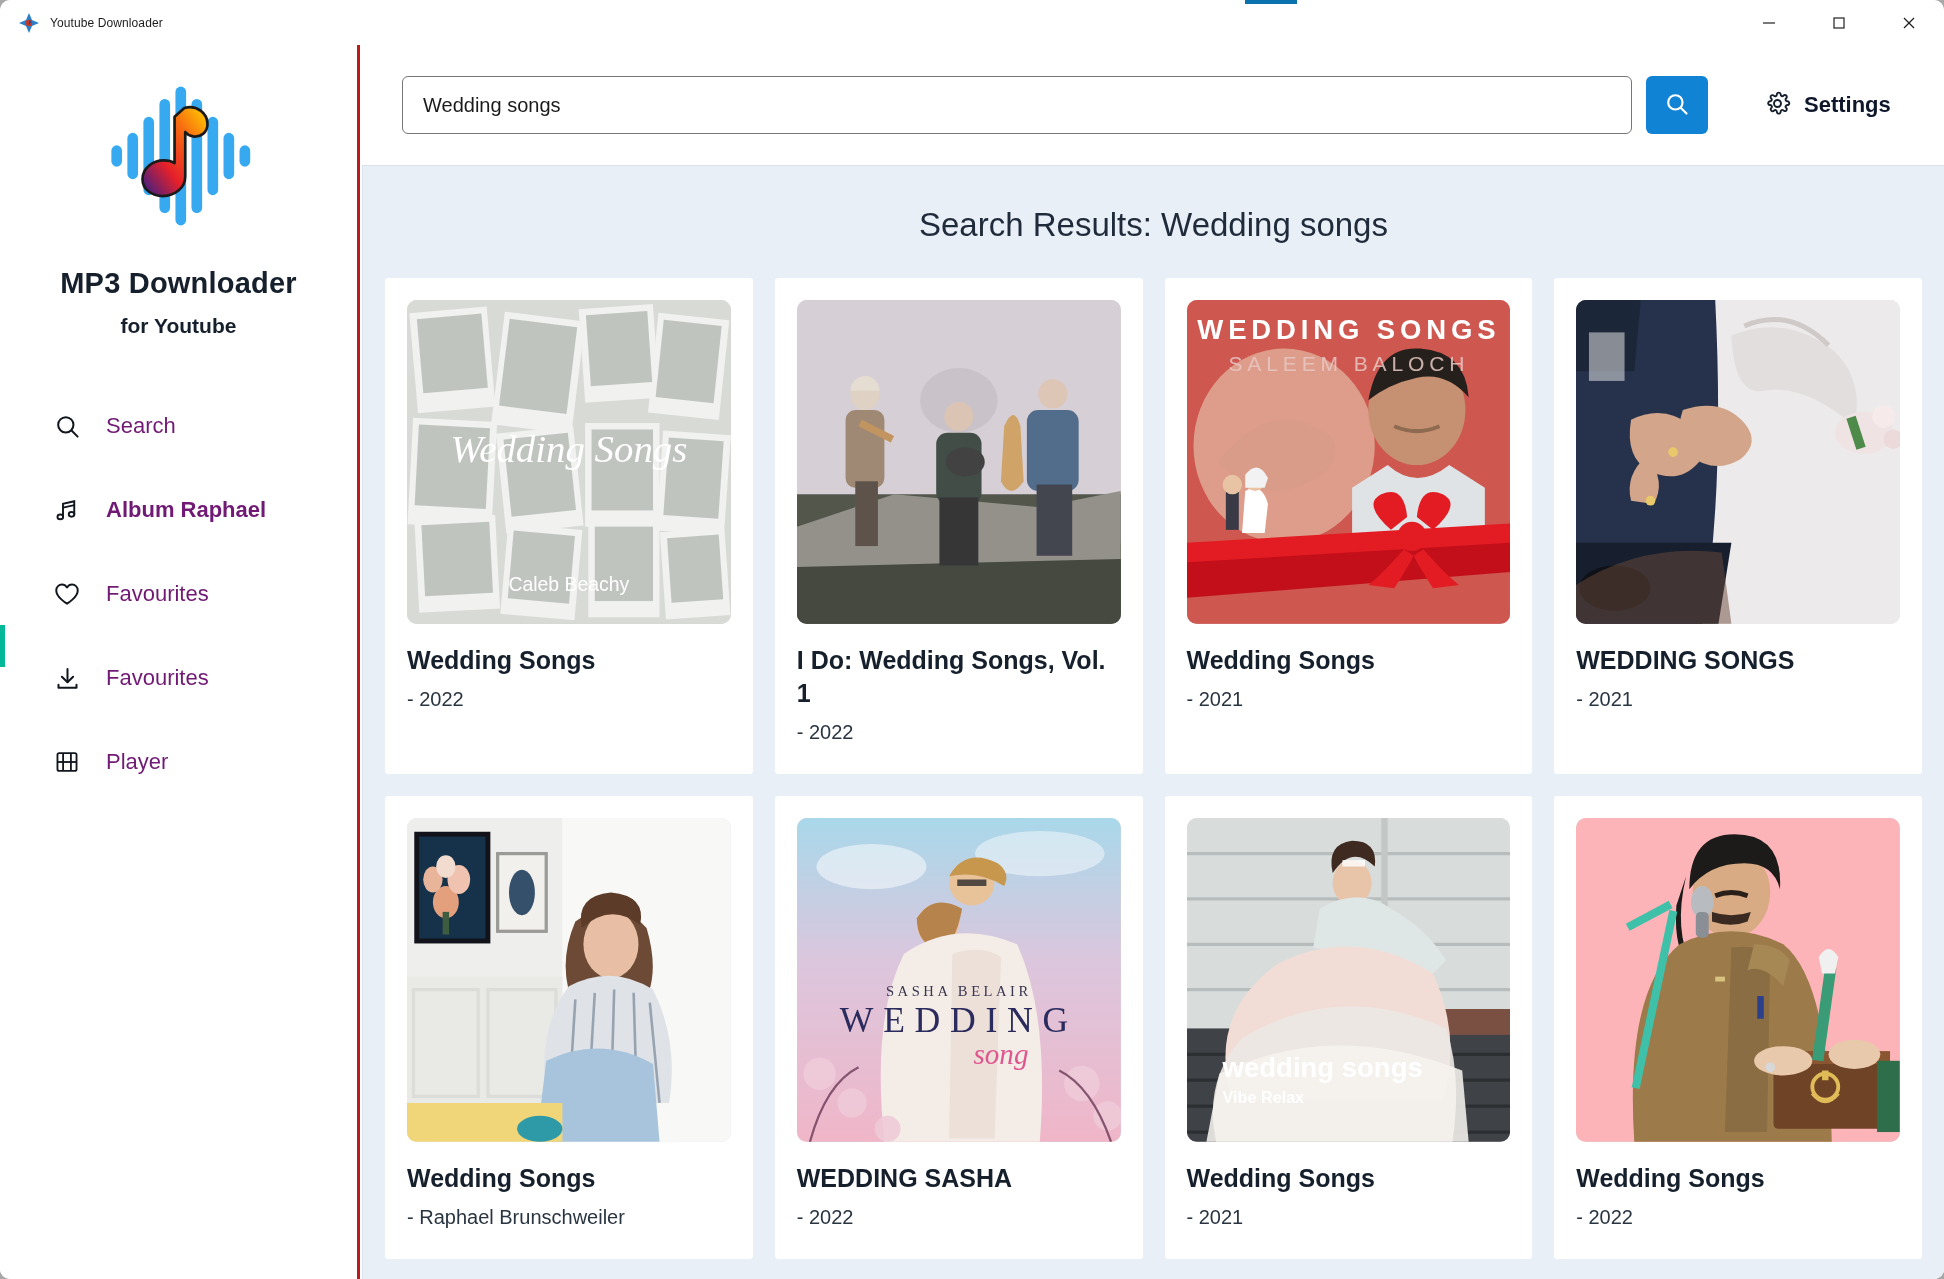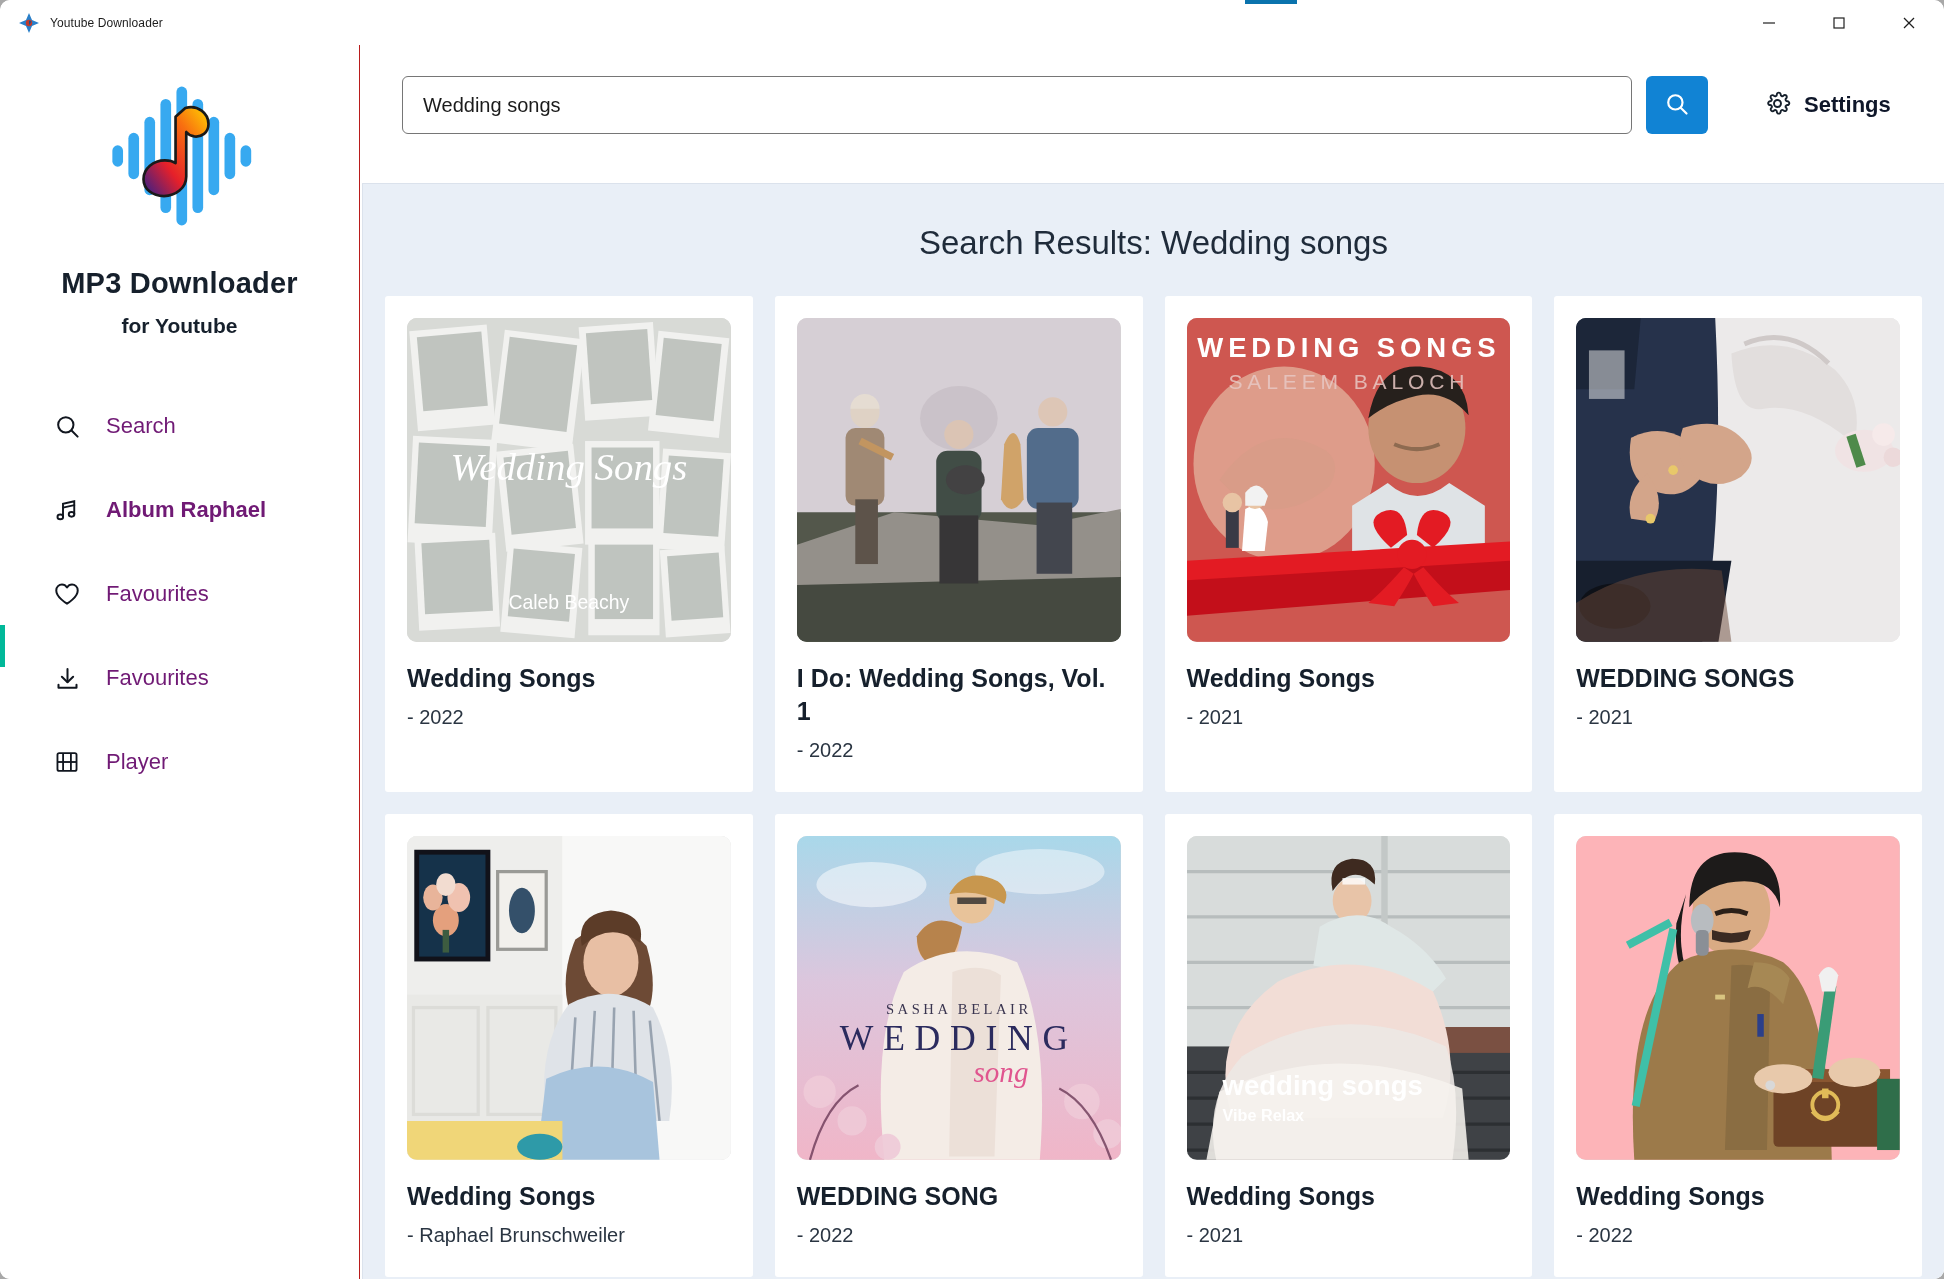--- a/index.html
+++ b/index.html
@@ -40,21 +40,21 @@
     width: 70px; height: 45px;
     display: flex; align-items: center; justify-content: center;
     color: #202020;
   }
   
   .body { flex: 1 1 auto; display: flex; min-height: 0; }
   
   .sidebar {
     width: 360px; flex: 0 0 360px;
     background: #ffffff;
-    border-right: 1px solid #b91c1c;
+    border-right: 3px solid #b91c1c;
     display: flex; flex-direction: column;
     align-items: center;
     padding-top: 22px;
     position: relative;
   }
   .left-accent {
     position: absolute; left: 0; top: 580px;
     width: 5px; height: 42px; background: #01b899;
   }
   .logo { width: 178px; height: 178px; }
@@ -109,21 +109,20 @@
   .settings-label { font-size: 22px; font-weight: bold; color: #0f172a; }
   
   .results {
     flex: 1 1 auto; min-height: 0;
     background: #e9eff7;
     border-left: 1px solid #dbe2ec;
     border-top: 1px solid #dbe2ec;
     margin-left: 2px;
     overflow-y: auto; overflow-x: hidden;
     padding: 0 22px 20px 22px;
-    margin-top: 18px;
   }
   .results-title {
     text-align: center; font-size: 33px; color: #1f2b3a;
     padding: 40px 0 34px 0; font-weight: normal;
   }
   .grid {
     display: grid;
     grid-template-columns: repeat(4, 1fr);
     gap: 22px;
     padding: 0 0 0 0;
@@ -522,21 +521,21 @@
                 </g>
                 <g stroke="#6b3a58" stroke-width="1.4" fill="none" opacity=".8">
                   <path d="M8 200 q10 -36 30 -46"></path>
                     <path d="M194 200 q-12 -34 -32 -44"></path>
                 </g>
                 <text x="100" y="110" text-anchor="middle" font-family="Liberation Serif, serif" font-size="9" fill="#3a3550" letter-spacing="2.2">SASHA BELAIR</text>
                 <text x="100" y="132" text-anchor="middle" font-family="Liberation Serif, serif" font-size="22" fill="#2b2b5e" letter-spacing="6">WEDDING</text>
                 <text x="126" y="152" text-anchor="middle" font-family="Liberation Serif, serif" font-style="italic" font-size="18" fill="#e0558f">song</text>
               </svg>
             </div>
-            <div class="card-title">WEDDING SONG</div>
+            <div class="card-title">WEDDING SASHA</div>
             <div class="card-sub">- 2022</div>
           </div>
 
           <div class="card">
             <div class="art">
               <svg viewBox="0 0 200 200" preserveAspectRatio="none">
                 <rect width="200" height="200" fill="#d8dcdb"></rect>
                 <g stroke="#b7bdbd" stroke-width="2">
                   <line x1="0" y1="22" x2="200" y2="22"></line>
                     <line x1="0" y1="50" x2="200" y2="50"></line>

